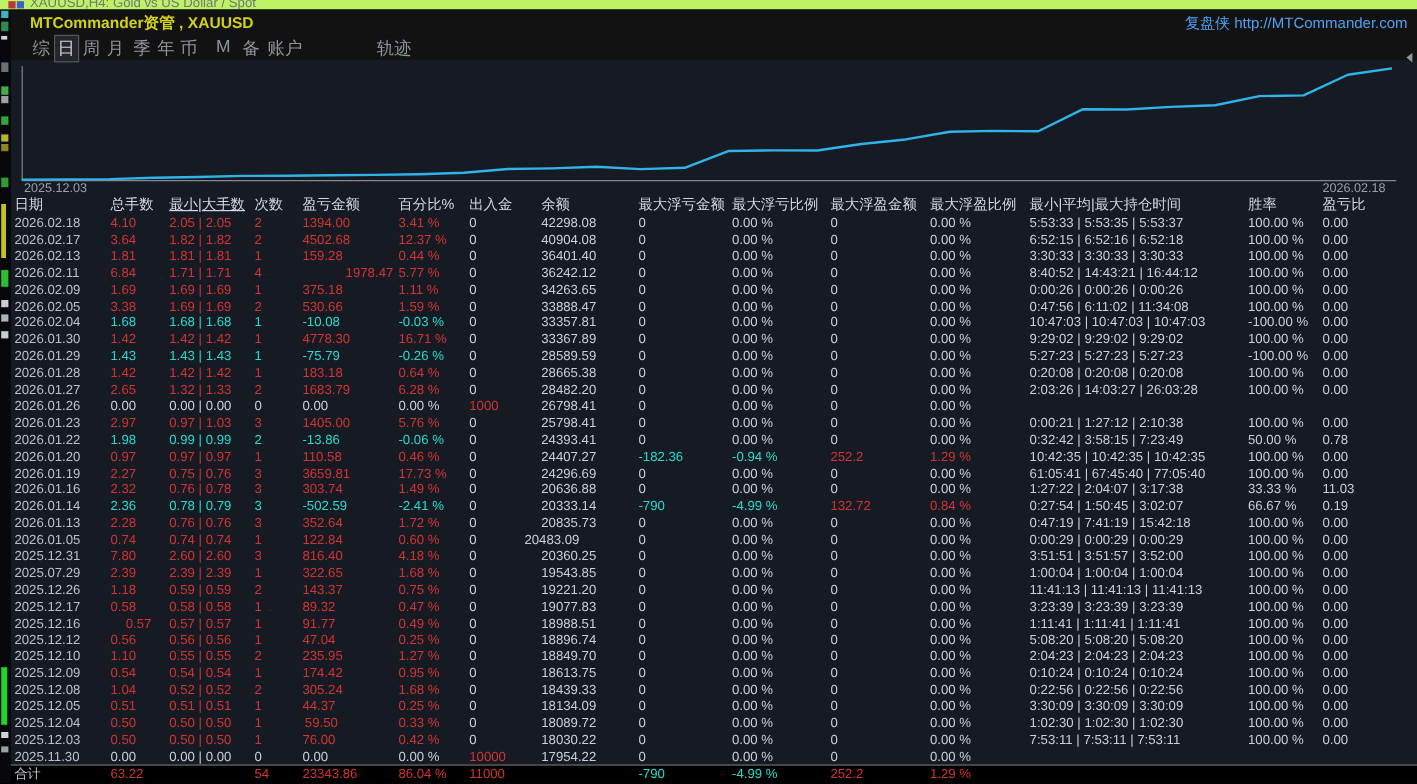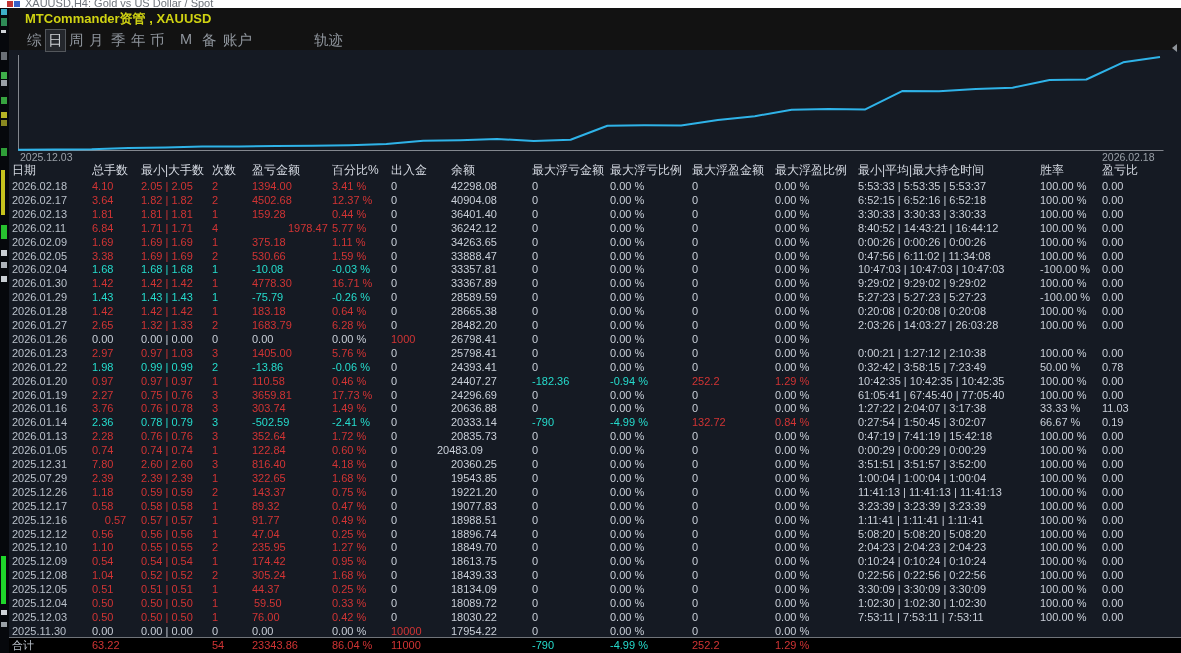--- a/index.html
+++ b/index.html
@@ -1,19 +1,19 @@
 <!DOCTYPE html>
 <html><head>
 <meta charset="utf-8">
 <style>
   html,body{margin:0;padding:0;background:#000;}
   .screen{position:relative;width:1181px;height:653px;background:#000;overflow:hidden;
           font-family:"Liberation Sans","DejaVu Sans",sans-serif;}
   
-  .mt4bar{position:absolute;left:0;top:0;width:1181px;height:8px;background:#ffffff;overflow:hidden;}
+  .mt4bar{position:absolute;left:0;top:0;width:1181px;height:8px;background:#bef264;overflow:hidden;}
   .mt4bar .txt{position:absolute;left:25px;top:-3px;font-size:11px;color:#70757c;white-space:nowrap;}
   .sq{position:absolute;top:1px;width:6px;height:6px;}
   
   .lstrip{position:absolute;left:0;top:8px;width:9px;height:645px;background:#06080c;overflow:hidden;}
   .frag{position:absolute;left:1px;}
   
   .panel{position:absolute;left:9px;top:8px;width:1172px;height:645px;background:#151a23;}
   .titlebar{position:absolute;left:0;top:0;width:100%;height:20px;background:#121212;}
   .title{position:absolute;left:16px;top:2px;font-size:13px;font-weight:700;color:#d0d312;white-space:nowrap;}
   .brand{position:absolute;right:8px;top:3px;font-size:12.5px;color:#4da0f5;white-space:nowrap;}
@@ -61,20 +61,21 @@
       <div class="frag" style="top: 254px; height: 6px; background: rgb(174, 179, 185); width: 6px;"></div>
       <div class="frag" style="top: 268px; height: 6px; background: rgb(201, 206, 211); width: 6px;"></div>
       <div class="frag" style="top: 548px; height: 48px; background: rgb(31, 214, 42); width: 5px;"></div>
       <div class="frag" style="top: 602px; height: 5px; background: rgb(207, 211, 216); width: 6px;"></div>
       <div class="frag" style="top: 614px; height: 5px; background: rgb(154, 160, 166); width: 6px;"></div>
     </div>
 
   <div class="panel">
     <div class="titlebar">
       <span class="title">MTCommander资管 , XAUUSD</span>
+      <span class="brand">复盘侠 http://MTCommander.com</span>
     </div>
 
     <div class="menubar">
         <span class="mi" style="left: 16px;">综</span>
         <span class="mi act" style="left: 36px;">日</span>
         <span class="mi" style="left: 58px;">周</span>
         <span class="mi" style="left: 78px;">月</span>
         <span class="mi" style="left: 100px;">季</span>
         <span class="mi" style="left: 120px;">年</span>
         <span class="mi" style="left: 139px;">币</span>
@@ -89,21 +90,21 @@
         <line x1="18.5" y1="100.5" x2="1163.5" y2="100.5" stroke="#83878e" stroke-width="1"></line>
         <polyline points="18.0,99.7 54.8,99.5 91.7,99.3 128.5,98.1 165.4,97.5 202.2,96.6 239.0,96.4 275.9,96.0 312.7,95.7 349.5,95.2 386.4,93.9 423.2,90.8 460.1,90.3 496.9,89.0 533.7,90.9 570.6,89.8 607.4,75.8 644.3,75.3 681.1,75.4 717.9,70.0 754.8,66.2 791.6,59.8 828.5,59.1 865.3,59.4 902.1,41.1 939.0,41.2 975.8,39.1 1012.6,37.7 1049.5,30.1 1086.3,29.5 1123.2,12.3 1160.0,7.0" fill="none" stroke="#2fb3e8" stroke-width="2" stroke-linejoin="round"></polyline>
       </svg>
     <div class="tri"></div>
     <span class="axlbl" style="left:11px;">2025.12.03</span>
     <span class="axlbl" style="left:1093px;">2026.02.18</span>
 
     <div id="thead" class="trow" style="top:155px;">
         <span class="hdr" style="left: 3px;">日期</span>
         <span class="hdr" style="left: 83px;">总手数</span>
-        <span class="hdr" style="left: 132px;">最小|大手数</span>
+        <span class="hdr" style="left: 132px; text-decoration: underline;">最小|大手数</span>
         <span class="hdr" style="left: 203px;">次数</span>
         <span class="hdr" style="left: 243px;">盈亏金额</span>
         <span class="hdr" style="left: 323px;">百分比%</span>
         <span class="hdr" style="left: 382px;">出入金</span>
         <span class="hdr" style="left: 442px;">余额</span>
         <span class="hdr" style="left: 523px;">最大浮亏金额</span>
         <span class="hdr" style="left: 601px;">最大浮亏比例</span>
         <span class="hdr" style="left: 683px;">最大浮盈金额</span>
         <span class="hdr" style="left: 766px;">最大浮盈比例</span>
         <span class="hdr" style="left: 849px;">最小|平均|最大持仓时间</span>
@@ -378,21 +379,21 @@
           <span class="cell wt" style="left: 523px; width: 76px;">0</span>
           <span class="cell wt" style="left: 601px; width: 80px;">0.00 %</span>
           <span class="cell wt" style="left: 683px; width: 81px;">0</span>
           <span class="cell wt" style="left: 766px; width: 81px;">0.00 %</span>
           <span class="cell wt" style="left: 849px; width: 180px;">61:05:41 | 67:45:40 | 77:05:40</span>
           <span class="cell wt" style="left: 1031px; width: 60px;">100.00 %</span>
           <span class="cell wt" style="left: 1093px; width: 70px;">0.00</span>
         </div>
         <div class="trow" style="top: 393.4px;">
           <span class="cell date" style="left: 3px; width: 78px;">2026.01.16</span>
-          <span class="cell red" style="left: 83px; width: 47px;">3.76</span>
+          <span class="cell red" style="left: 83px; width: 47px;">2.32</span>
           <span class="cell red" style="left: 132px; width: 69px;">0.76 | 0.78</span>
           <span class="cell red" style="left: 203px; width: 38px;">3</span>
           <span class="cell red" style="left: 243px; width: 78px;">303.74</span>
           <span class="cell red" style="left: 323px; width: 57px;">1.49 %</span>
           <span class="cell wt" style="left: 382px; width: 58px;">0</span>
           <span class="cell wt" style="left: 442px; width: 79px;">20636.88</span>
           <span class="cell wt" style="left: 523px; width: 76px;">0</span>
           <span class="cell wt" style="left: 601px; width: 80px;">0.00 %</span>
           <span class="cell wt" style="left: 683px; width: 81px;">0</span>
           <span class="cell wt" style="left: 766px; width: 81px;">0.00 %</span>

